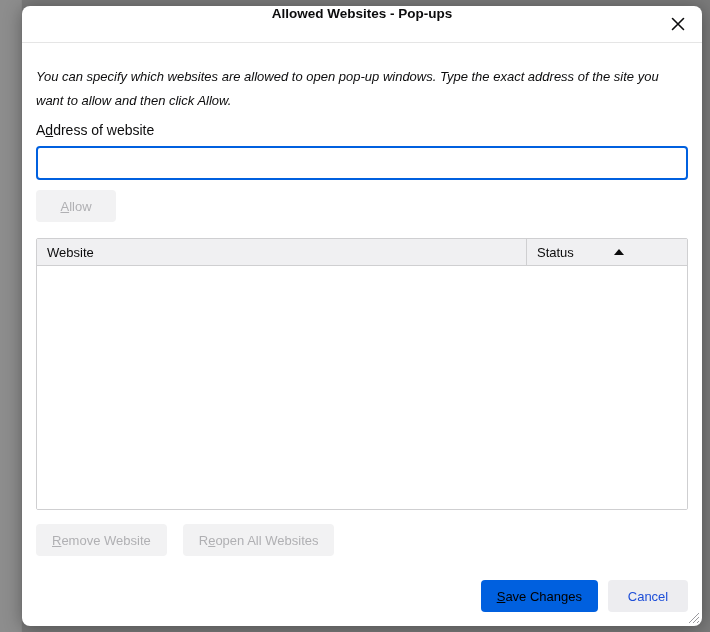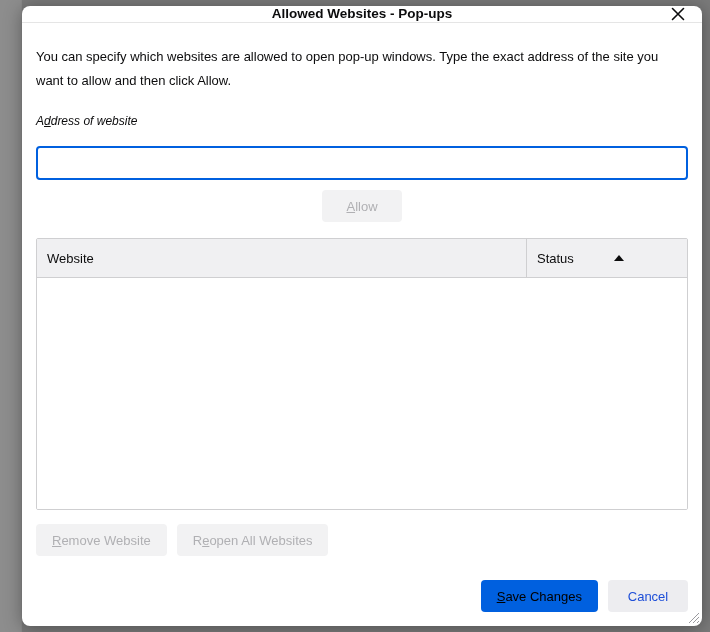--- a/index.html
+++ b/index.html
@@ -56,40 +56,40 @@
   }
   .dialog-body {
     flex: 1;
     padding: 22px 14px 14px 14px;
     display: flex;
     flex-direction: column;
   }
   .desc {
     font-size: 13px;
     line-height: 1.8;
-    margin-bottom: 22px;
+    margin-bottom: 10px;
+    font-style: italic;
   }
   .field-label {
-    font-size: 12px;
-    margin-bottom: 18px;
-    font-style: italic;
+    font-size: 14px;
+    margin-bottom: 8px;
   }
   .field-label .ul { text-decoration: underline; }
   .addr-input {
     width: 100%;
     height: 34px;
     border: 2px solid #0060df;
     border-radius: 4px;
     padding: 4px 8px;
     font-size: 14px;
     outline: none;
   }
   .allow-row {
     display: flex;
-    justify-content: center;
+    justify-content: flex-start;
     margin-top: 10px;
     margin-bottom: 16px;
   }
   .btn {
     min-width: 80px;
     height: 32px;
     padding: 0 16px;
     border: none;
     border-radius: 4px;
     font-size: 13px;
@@ -109,21 +109,21 @@
   }
   .table-wrap {
     border: 1px solid #cfcfd1;
     border-radius: 2px;
     height: 272px;
     display: flex;
     flex-direction: column;
     overflow: hidden;
   }
   .thead {
-    height: 39px;
+    height: 27px;
     background: #f0f0f2;
     display: flex;
     border-bottom: 1px solid #cfcfd1;
     font-size: 13px;
   }
   .th {
     display: flex;
     align-items: center;
     padding: 0 10px;
     position: relative;
@@ -146,21 +146,21 @@
     border-bottom: 6px solid #0c0c0d;
     margin-right: 2px;
   }
   .tbody {
     flex: 1;
     background: #fff;
   }
   .remove-row {
     margin-top: 14px;
     display: flex;
-    gap: 10px;
+    gap: 16px;
   }
   .footer-row {
     margin-top: 24px;
     display: flex;
     justify-content: flex-end;
     gap: 10px;
   }
   .resize-grip {
     position: absolute;
     right: 2px; bottom: 2px;

